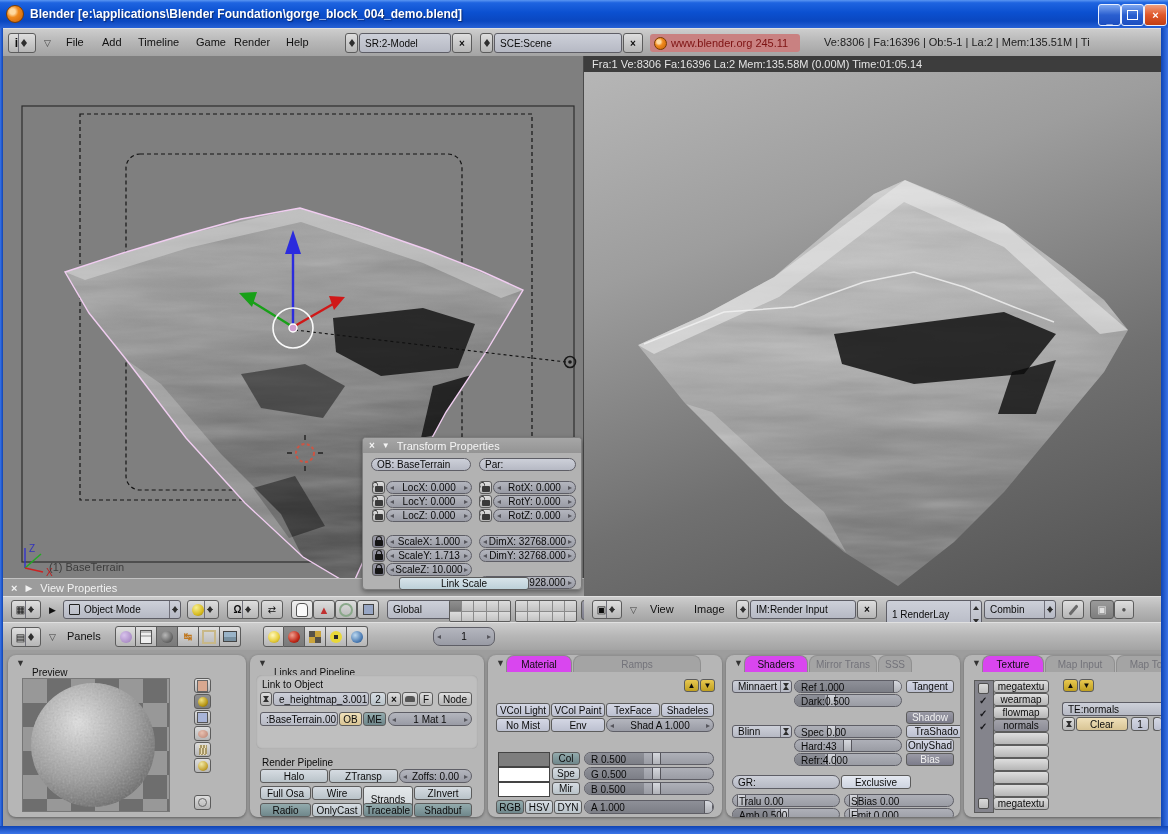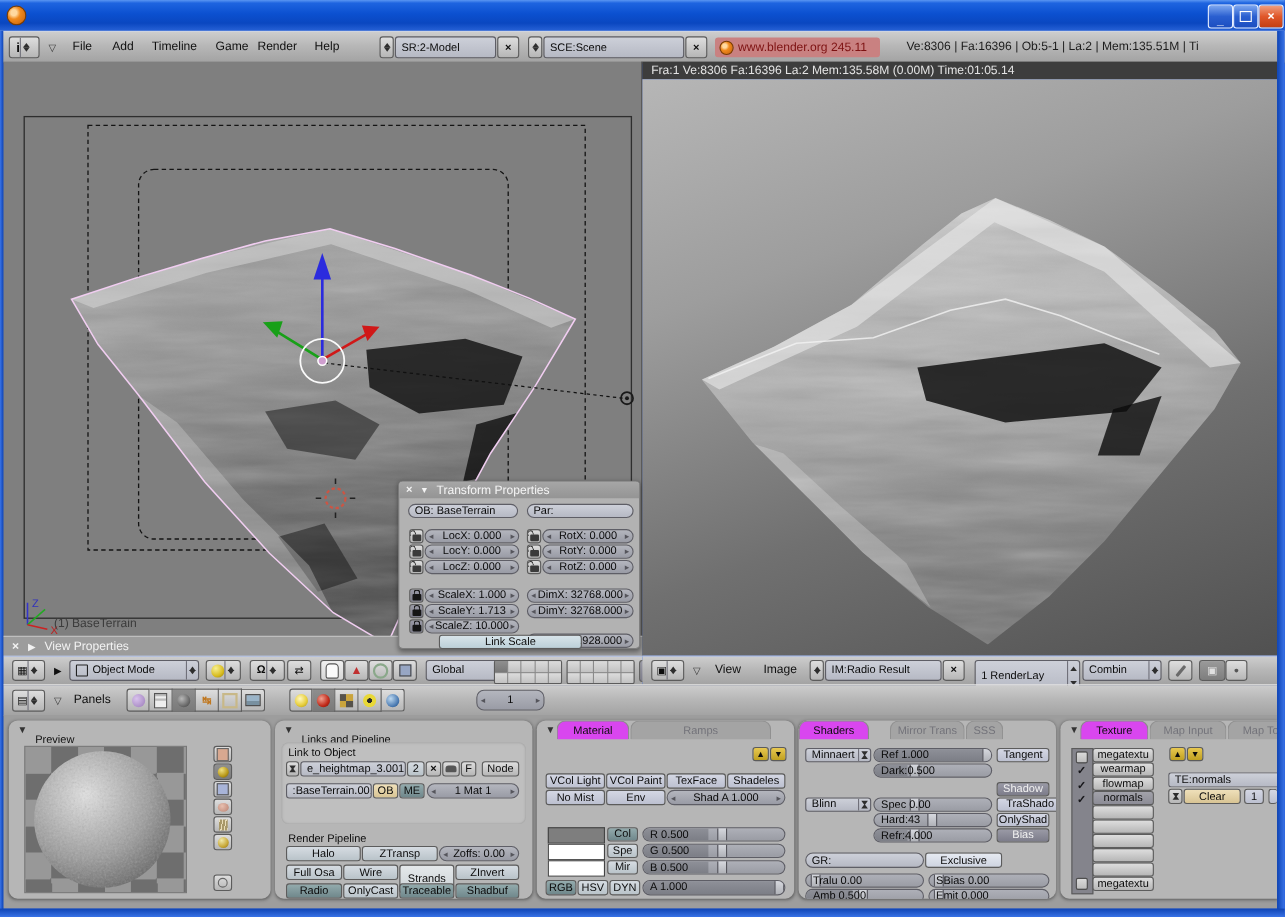--- a/index.html
+++ b/index.html
@@ -83,20 +83,21 @@
   .objlbl{position:absolute;font-size:11px;color:#3c3c3c}
   .statsbar{position:absolute;background:#3d3d3d;color:#e4e4e4;font-size:11px;display:flex;align-items:center;padding-left:8px;box-sizing:border-box}
   .vpropbar{position:absolute;background:#9c9c9c;border-top:1px solid #c2c2c2;color:#f2f2f2;
     display:flex;align-items:center;gap:8px;padding-left:8px;box-sizing:border-box;font-size:11px}
 </style>
 </head>
 <body>
 
 <div class="titlebar">
   <span class="blogo"></span>
+  <span class="ttext">Blender [e:\applications\Blender Foundation\gorge_block_004_demo.blend]</span>
 </div>
 <div class="wbtn" style="left:1098px">
     <span style="margin-top:7px">_</span>
   </div>
 <div class="wbtn" style="left:1121px">
     <span style="border:1px solid #fff;width:9px;height:8px;display:block"></span>
   </div>
 <div class="wbtn close" style="left:1144px">×</div>
 
 <div class="abs hdrbar" style="left:0;top:28px;width:1168px;height:28px">
@@ -361,21 +362,21 @@
   <div class="btn" style="left:8px;top:3px;width:30px;height:19px">
       <span>▣</span>
       <span class="st"></span>
     </div>
   <span class="menu tri" style="left:46px;top:8px">▽</span>
   <span class="menu" style="left:66px;top:6px">View</span>
   <span class="menu" style="left:110px;top:6px">Image</span>
   <div class="btn" style="left:152px;top:3px;width:13px;height:19px">
       <span class="st" style="border:none"></span>
     </div>
-  <div class="fld" style="left:166px;top:3px;width:106px;height:19px;border-radius:3px">IM:Radio Result</div>
+  <div class="fld" style="left:166px;top:3px;width:106px;height:19px;border-radius:3px">IM:Render Input</div>
   <div class="btn" style="left:273px;top:3px;width:20px;height:19px;font-weight:bold">×</div>
   <div class="fld" style="left:302px;top:3px;width:96px;height:29px;border-radius:3px">
     <span style="flex:1">1 RenderLay</span>
       <span class="st"></span>
   </div>
   <div class="fld" style="left:400px;top:3px;width:72px;height:19px;border-radius:3px">
     <span style="flex:1">Combin</span>
       <span class="st"></span>
   </div>
   <div class="btn" style="left:478px;top:3px;width:22px;height:19px">
@@ -560,21 +561,21 @@
   <div class="btn tog" style="left:66px;top:145px;width:28px;height:14px">DYN</div>
   <div class="sl" style="left:96px;top:145px;width:130px;height:14px">
       <span class="f" style="width:93%"></span>
       <span class="k" style="left:93%"></span>
       <span class="t">A 1.000</span>
     </div>
 </div>
 
 <div class="panel" style="left:726px;width:234px">
   <span class="ptri">▼</span>
-  <div class="tab act" style="left:0;width:64px">Shaders</div>
+  <div class="tab act" style="left:18px;width:64px">Shaders</div>
   <div class="tab in" style="left:83px;width:68px">Mirror Trans</div>
   <div class="tab in" style="left:152px;width:34px">SSS</div>
   <div class="fld" style="left:6px;top:25px;width:60px;height:13px;border-radius:3px">
       <span style="flex:1">Minnaert</span>
       <span class="st"></span>
     </div>
   <div class="sl" style="left:68px;top:25px;width:108px;height:13px">
       <span class="f" style="width:92%"></span>
       <span class="k" style="left:92%"></span>
       <span class="t">Ref 1.000</span>

